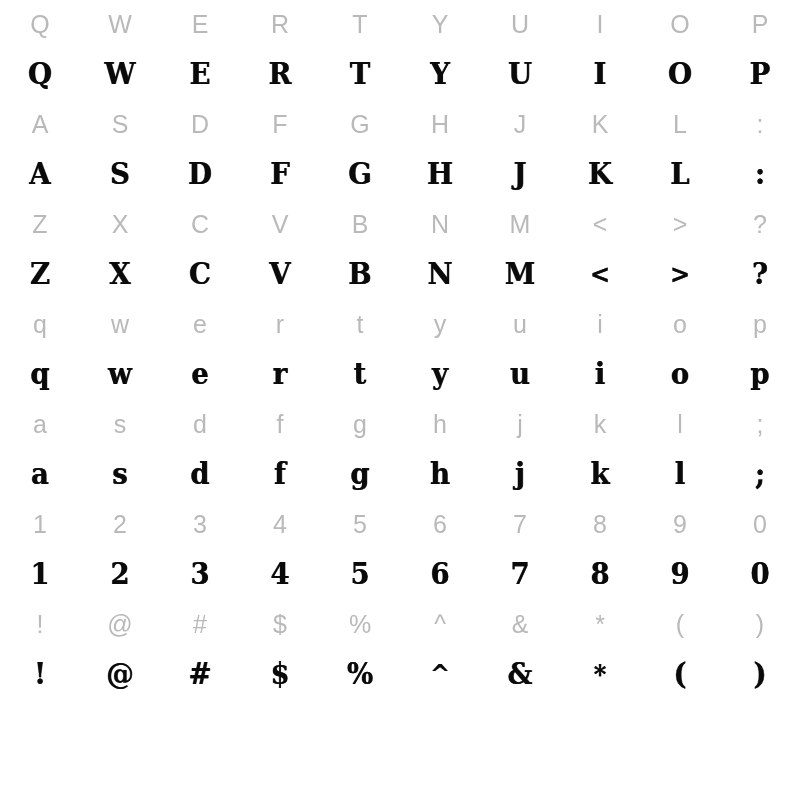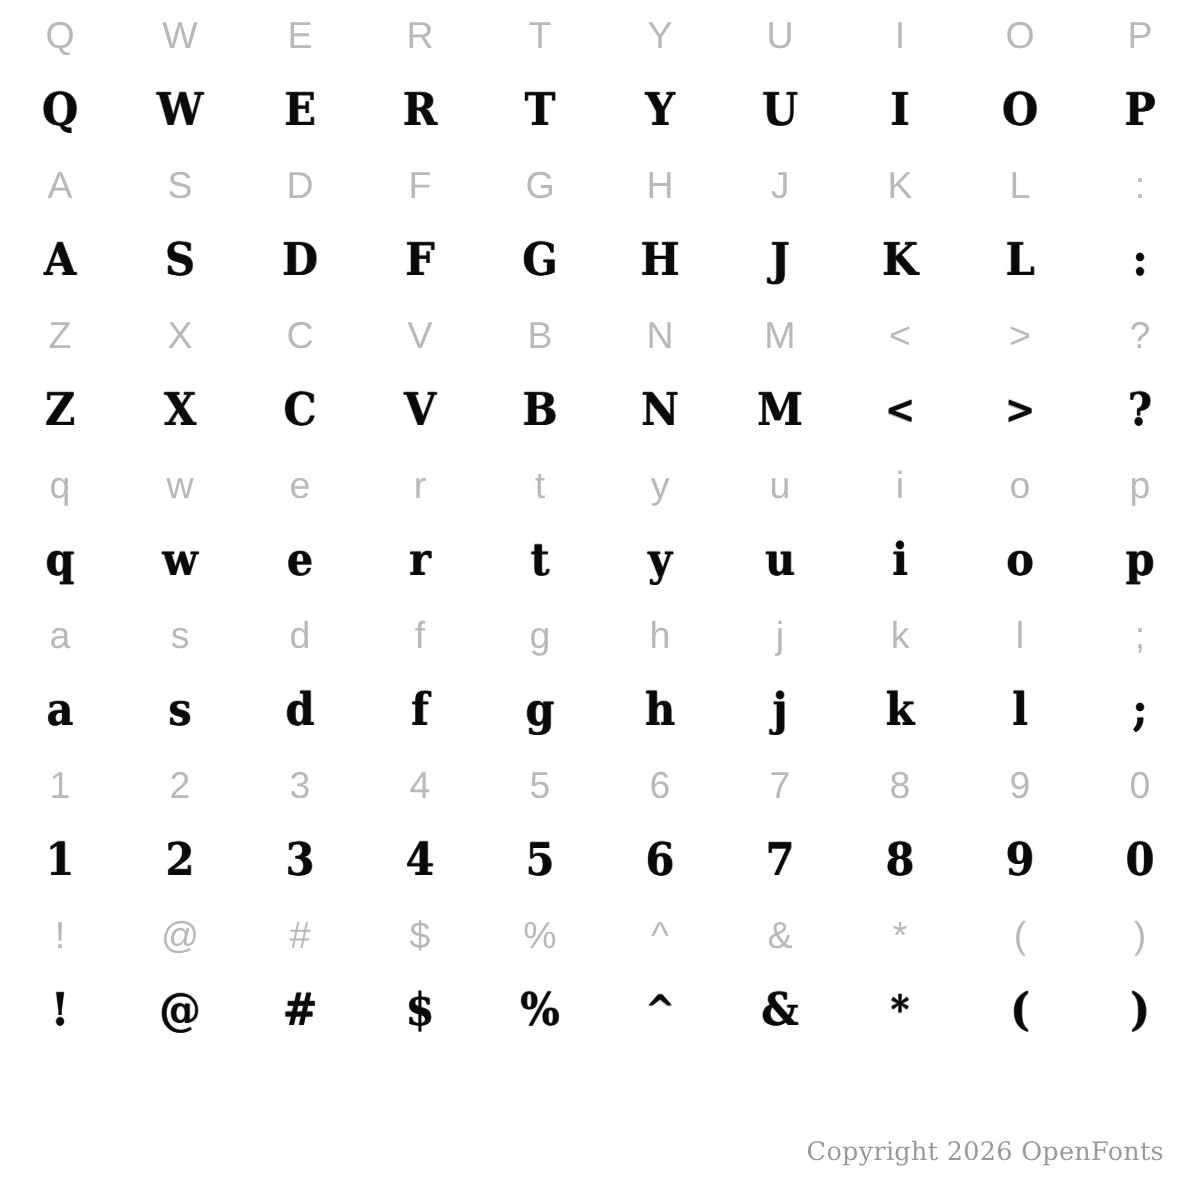--- a/index.html
+++ b/index.html
@@ -273,15 +273,14 @@
         <div class="cell small">^</div>
         <div class="cell">&amp;</div>
         <div class="cell small">*</div>
         <div class="cell">(</div>
         <div class="cell">)</div>
       </div>
     </div>
 
   </div>
 
-  <div class="copyright">Copyright 2026 OpenFonts</div>
 
 </div>
 
 </body></html>

